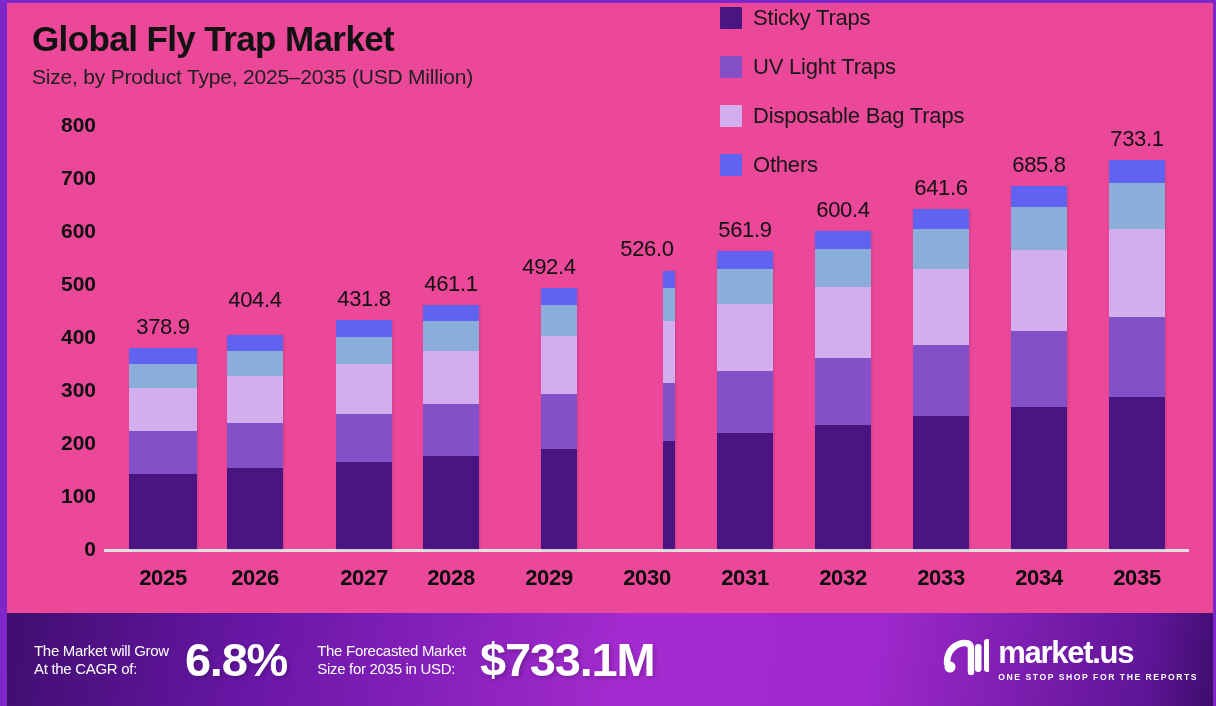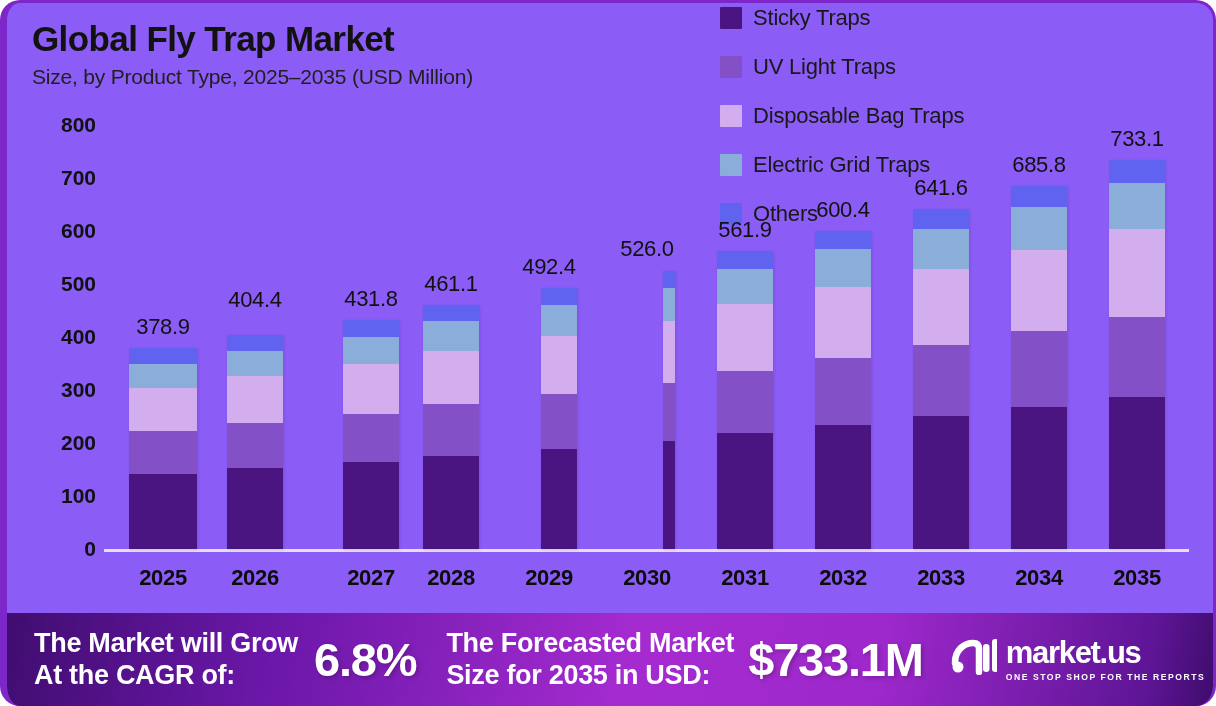--- a/index.html
+++ b/index.html
@@ -5,26 +5,25 @@
   * { box-sizing: border-box; margin: 0; padding: 0; }
   html, body {
     width: 1216px; height: 706px;
     font-family: "Liberation Sans", sans-serif;
     background: #ffffff;
     overflow: hidden;
   }
   #page {
     position: relative;
     width: 1216px; height: 706px;
-    background: #8b5cf6;
+    background: #ec4899;
     border-left: 7px solid #7d26c9;
     border-top: 3px solid #7d26c9;
     border-right: 3px solid #7d26c9;
     overflow: hidden;
-    border-radius: 20px;
   }
 
   
   #header { position: absolute; left: 25px; top: 18px; }
   #chart-title {
     font-size: 35px; font-weight: 700; color: #121212;
     letter-spacing: -0.6px; line-height: 1.05;
   }
   #chart-subtitle {
     font-size: 21px; font-weight: 400; color: #202020;
@@ -82,21 +81,21 @@
   #banner {
     position: absolute; left: -7px; right: -3px; bottom: 0; height: 93px;
     background: linear-gradient(100deg,#3f0d6e 0%,#6a17a8 22%,#a52bd0 52%,#9e28cc 72%,#5e1596 94%,#3d0c6b 100%);
     display: flex; align-items: center;
   }
   #banner-inner {
     display: flex; align-items: center; width: 100%;
     padding: 0 18px 0 34px; gap: 0;
   }
   .banner-text {
-    color: #ffffff; font-weight: 700; font-size: 27px; line-height: 1.18;
+    color: #ffffff; font-weight: 400; font-size: 15px; line-height: 1.18;
     white-space: nowrap; letter-spacing: -0.3px;
   }
   .banner-big {
     color: #ffffff; font-weight: 700; font-size: 47px;
     white-space: nowrap; letter-spacing: -1.2px;
     text-shadow: 2px 2px 4px rgba(0,0,0,0.22);
   }
   #cagr-label { margin-right: 16px; }
   #cagr-value { margin-right: 30px; }
   #forecast-label { margin-right: 14px; }
@@ -129,24 +128,20 @@
         <span class="legend-swatch" style="background: rgb(74, 21, 128);"></span>
         <span class="legend-label">Sticky Traps</span>
       </div>
       <div class="legend-item">
         <span class="legend-swatch" style="background: rgb(131, 80, 200);"></span>
         <span class="legend-label">UV Light Traps</span>
       </div>
       <div class="legend-item">
         <span class="legend-swatch" style="background: rgb(211, 174, 238);"></span>
         <span class="legend-label">Disposable Bag Traps</span>
-      </div>
-      <div class="legend-item">
-        <span class="legend-swatch" style="background: rgb(138, 173, 218);"></span>
-        <span class="legend-label">Electric Grid Traps</span>
       </div>
       <div class="legend-item">
         <span class="legend-swatch" style="background: rgb(96, 98, 240);"></span>
         <span class="legend-label">Others</span>
       </div>
     </div>
 
   <div id="plot">
     <div id="axis-line"></div>
     <div id="y-ticks">
@@ -176,21 +171,21 @@
           <div class="bar-stack">
             <div class="seg" style="height: 15.847px; background: rgb(96, 98, 240);"></div>
             <div class="seg" style="height: 25.705px; background: rgb(138, 173, 218);"></div>
             <div class="seg" style="height: 46.375px; background: rgb(211, 174, 238);"></div>
             <div class="seg" style="height: 45.845px; background: rgb(131, 80, 200);"></div>
             <div class="seg" style="height: 80.56px; background: rgb(74, 21, 128);"></div>
           </div>
           <div class="bar-total" style="bottom: 236px;">404.4</div>
           <div class="x-label">2026</div>
         </div>
-        <div class="bar-group" style="left: 239px; width: 56px;">
+        <div class="bar-group" style="left: 232px; width: 56px;">
           <div class="bar-stack">
             <div class="seg" style="height: 16.324px; background: rgb(96, 98, 240);"></div>
             <div class="seg" style="height: 27.295px; background: rgb(138, 173, 218);"></div>
             <div class="seg" style="height: 49.82px; background: rgb(211, 174, 238);"></div>
             <div class="seg" style="height: 48.76px; background: rgb(131, 80, 200);"></div>
             <div class="seg" style="height: 86.655px; background: rgb(74, 21, 128);"></div>
           </div>
           <div class="bar-total" style="bottom: 236.854px;">431.8</div>
           <div class="x-label">2027</div>
         </div>

